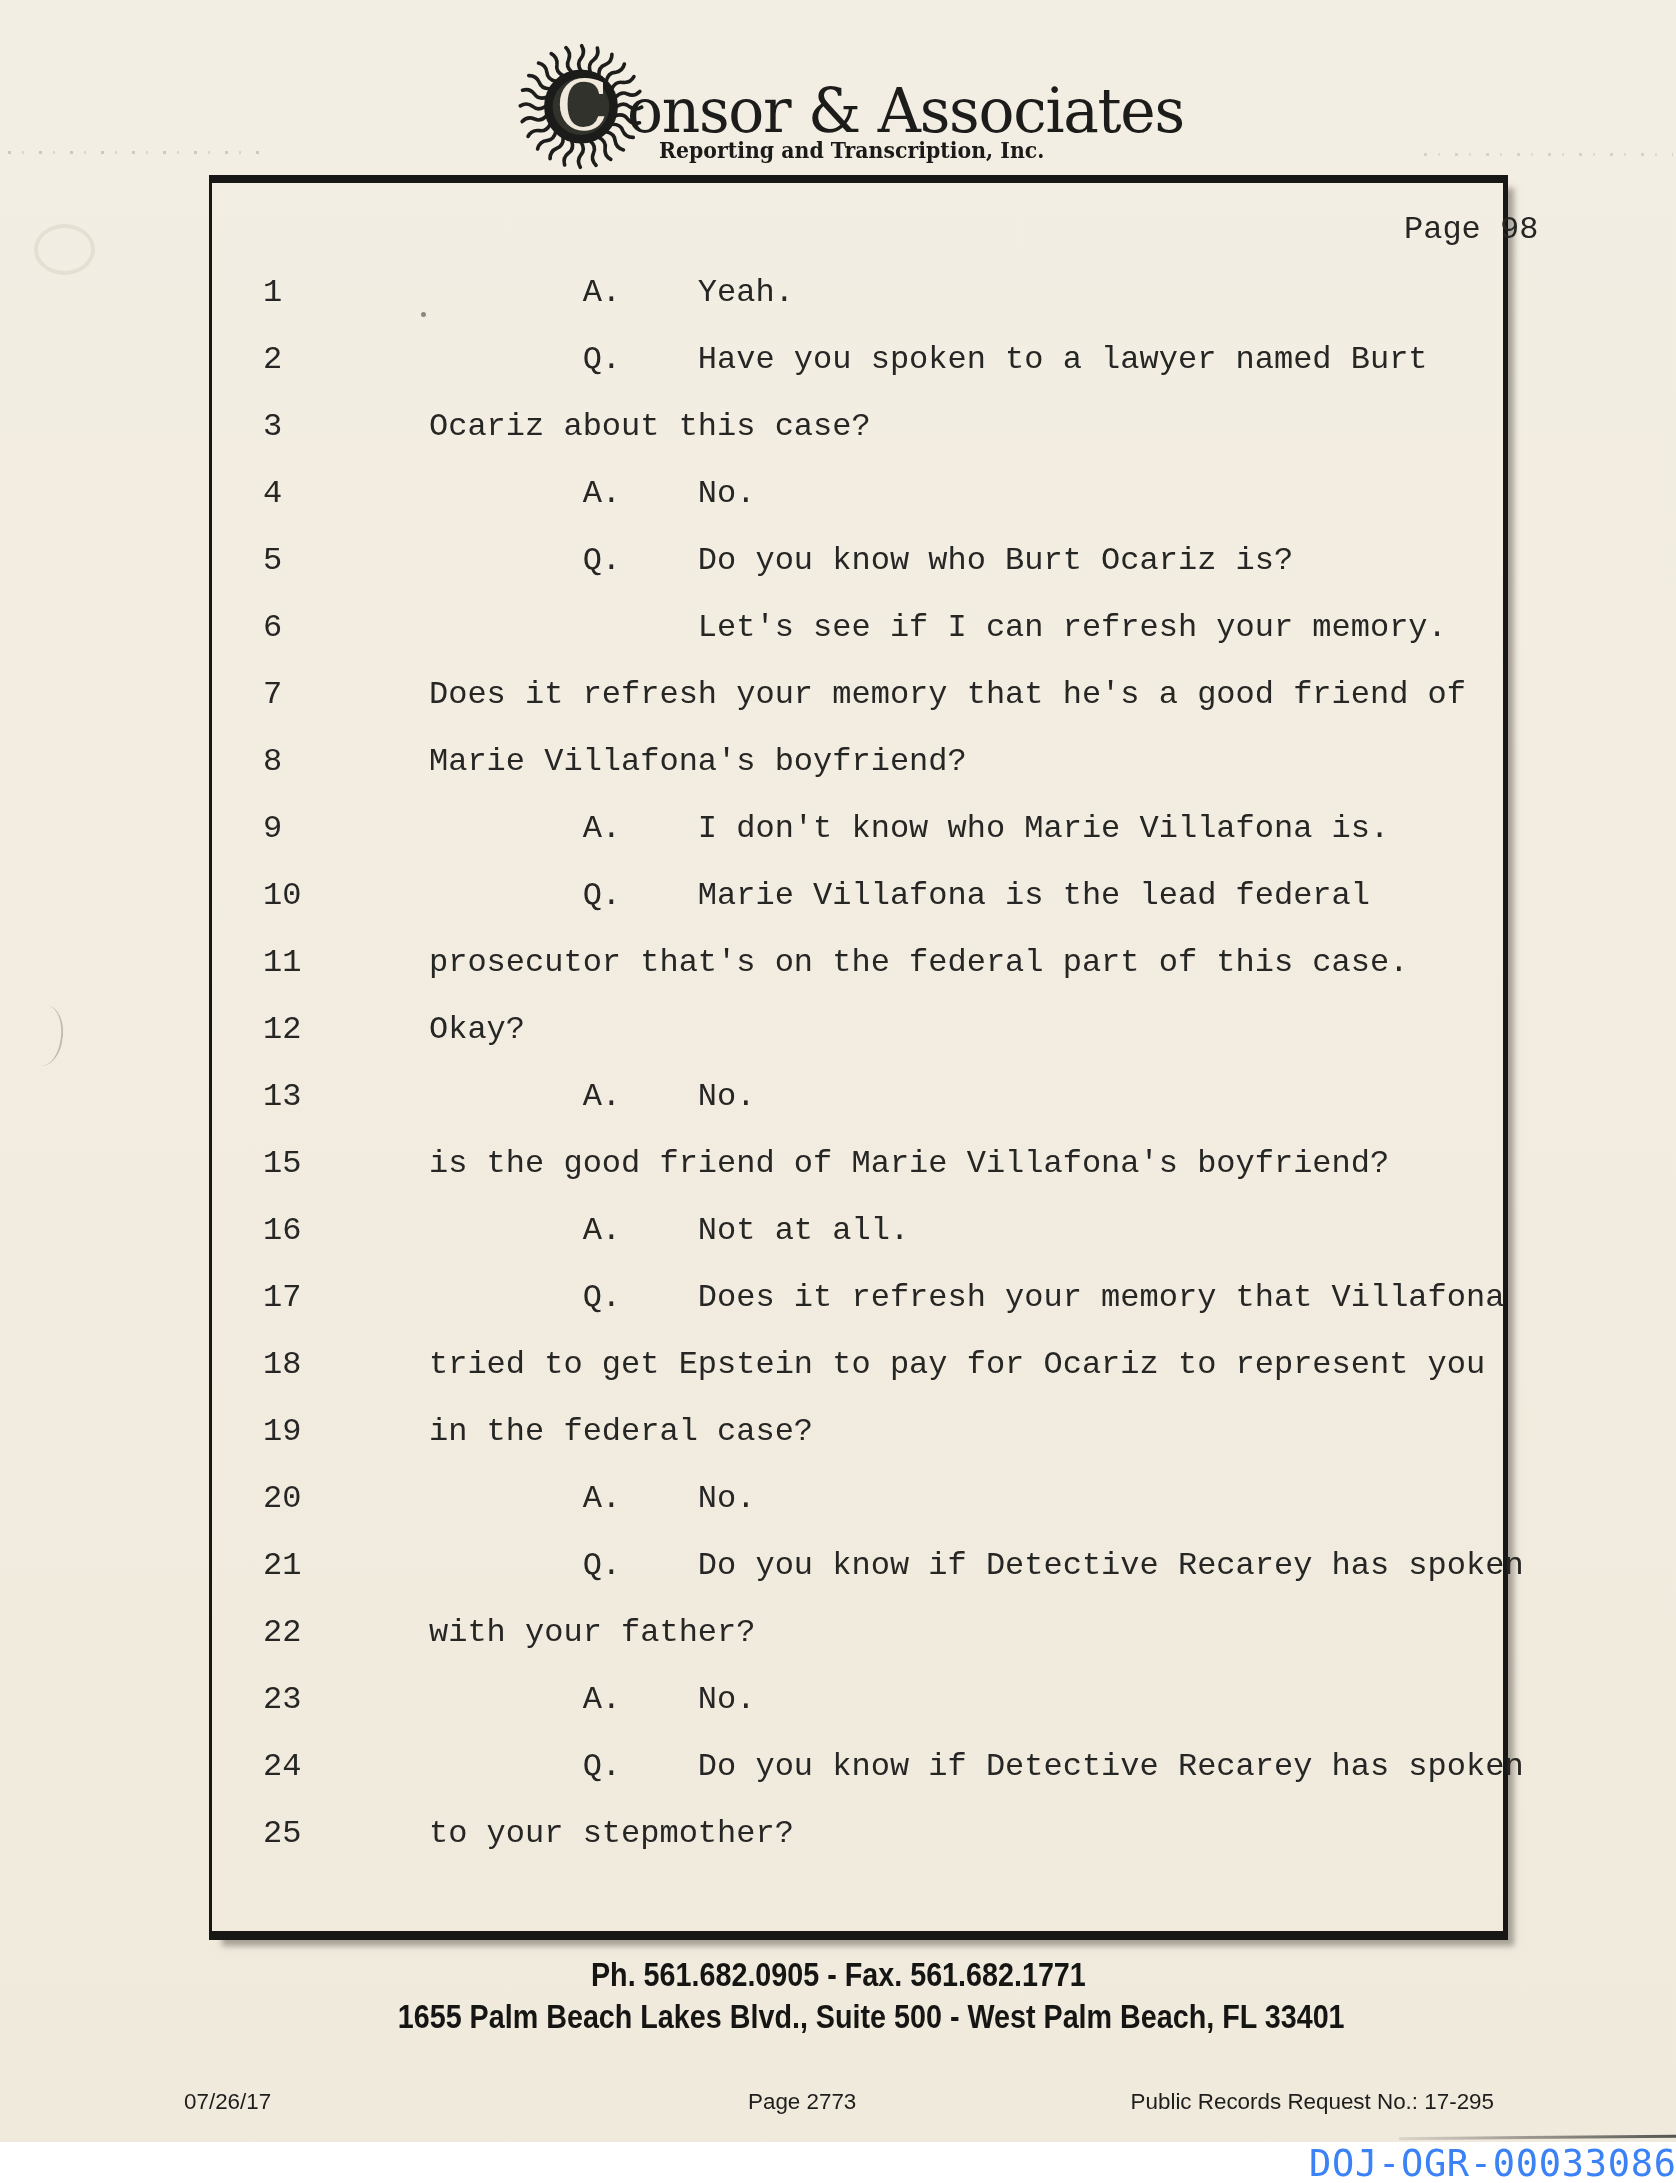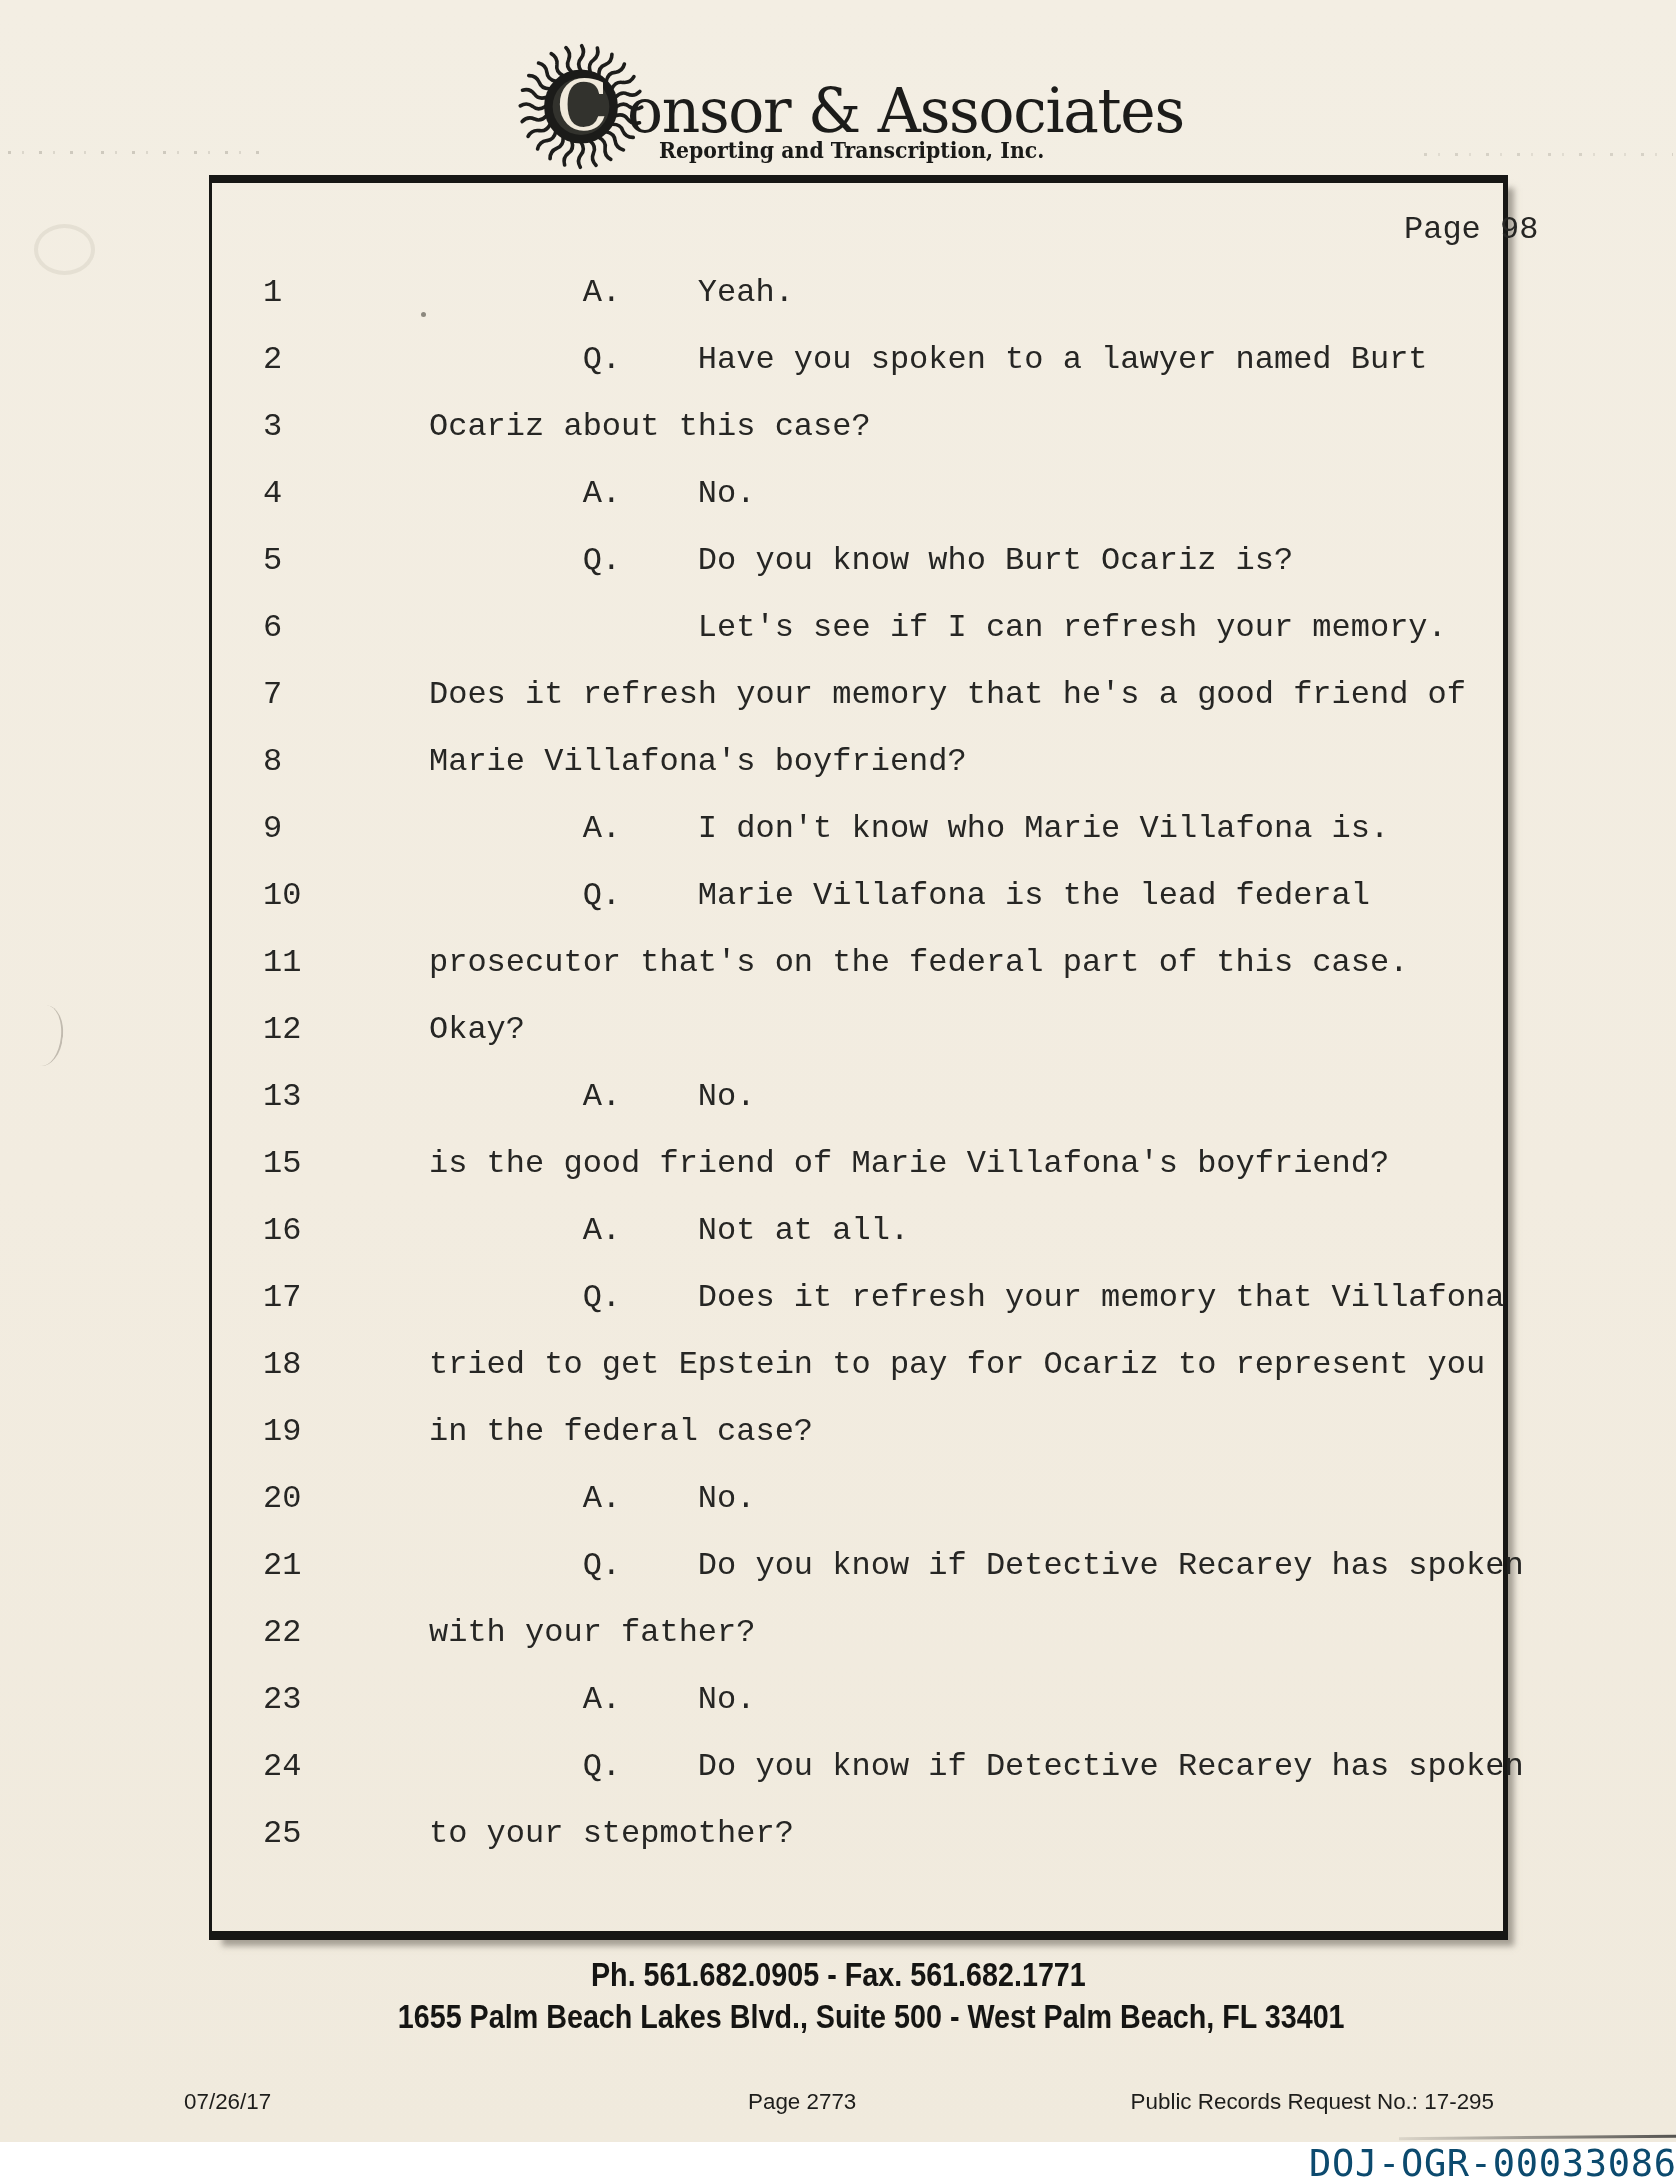--- a/index.html
+++ b/index.html
@@ -87,21 +87,21 @@
   .edge-line {
     position: absolute; left: 1399px; top: 2136px;
     width: 278px; height: 3.3px;
     background: linear-gradient(90deg, rgba(70,65,60,0.12), rgba(45,45,45,0.8));
     transform: rotate(-0.5deg);
   }
   
   .stamp {
     position: absolute; left: 1309px; top: 2145px;
     font-family: "DejaVu Sans Mono", monospace;
-    font-size: 37px; line-height: 1; color: #0c4a6e;
+    font-size: 37px; line-height: 1; color: #3b82f6;
     letter-spacing: 0.7px;
     white-space: nowrap;
   }
   
   .noise-strip {
     position: absolute; height: 3.3px; opacity: 0.45;
     background: repeating-linear-gradient(90deg,
       rgba(95,90,78,0.55) 0 3.3px, transparent 3.3px 14px,
       rgba(95,90,78,0.35) 14px 16px, transparent 16px 31px);
   }

